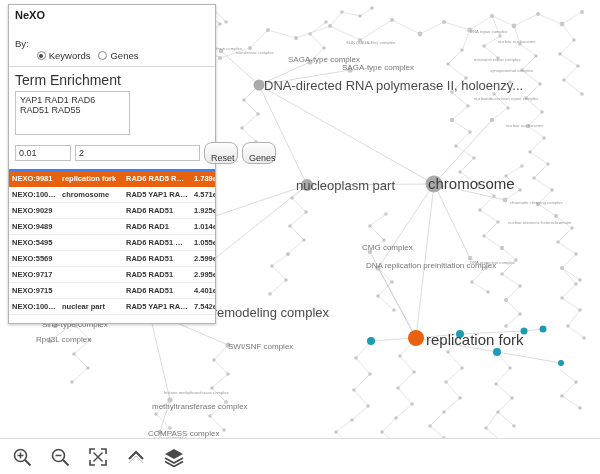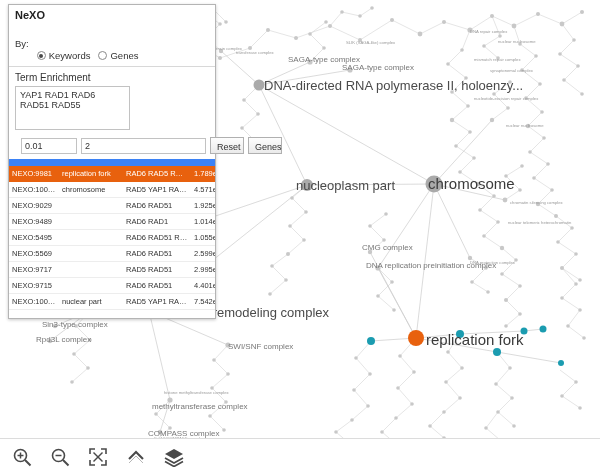--- a/index.html
+++ b/index.html
@@ -128,73 +128,73 @@
     border-radius: 50%;
     background: #4a4a4a;
   }
 
   .section-sep {
     border-top: 1px solid #d8d8d8;
     margin: 0;
   }
   .section-title {
     padding: 5px 6px 3px 6px;
-    font-size: 10px;
+    font-size: 14px;
     color: #333333;
   }
   .term-area {
     margin: 0 6px 5px 6px;
     height: 44px;
     border: 1px solid #c2c2c2;
     background: #ffffff;
     font-size: 9px;
     color: #333333;
     padding: 3px 4px;
     box-sizing: border-box;
     resize: none;
     font-family: "Liberation Sans", sans-serif;
     overflow: hidden;
   }
   .form-row {
     padding: 0 6px 5px 6px;
     display: flex;
     align-items: center;
     gap: 4px;
-    margin-left: 6px;
   }
   .small-input {
     height: 16px;
     border: 1px solid #c2c2c2;
     background: #ffffff;
     font-size: 9px;
     color: #333333;
     padding: 0 3px;
     box-sizing: border-box;
     font-family: "Liberation Sans", sans-serif;
   }
   .inp-pval { width: 56px; }
   .inp-count { flex: 1 1 auto; }
   .btn {
     height: 17px;
     min-width: 34px;
     border: 1px solid #b0b0b0;
-    border-radius: 0;
+    border-radius: 8px;
     background: linear-gradient(#fdfdfd, #eaeaea);
     font-size: 9px;
     color: #333333;
     cursor: pointer;
-    padding: 4px 6px;
+    padding: 10px 6px;
     font-family: "Liberation Sans", sans-serif;
   }
 
   
   .results {
-    border-top: 7px solid #3b82f6;
+    border-top: 2px solid #3b82f6;
     height: 152px;
     overflow: hidden;
+    font-weight: bold;
   }
   table.res {
     width: 100%;
     border-collapse: collapse;
     font-size: 7.5px;
     color: #333333;
     table-layout: fixed;
   }
   table.res td {
     padding: 3px 3px;

